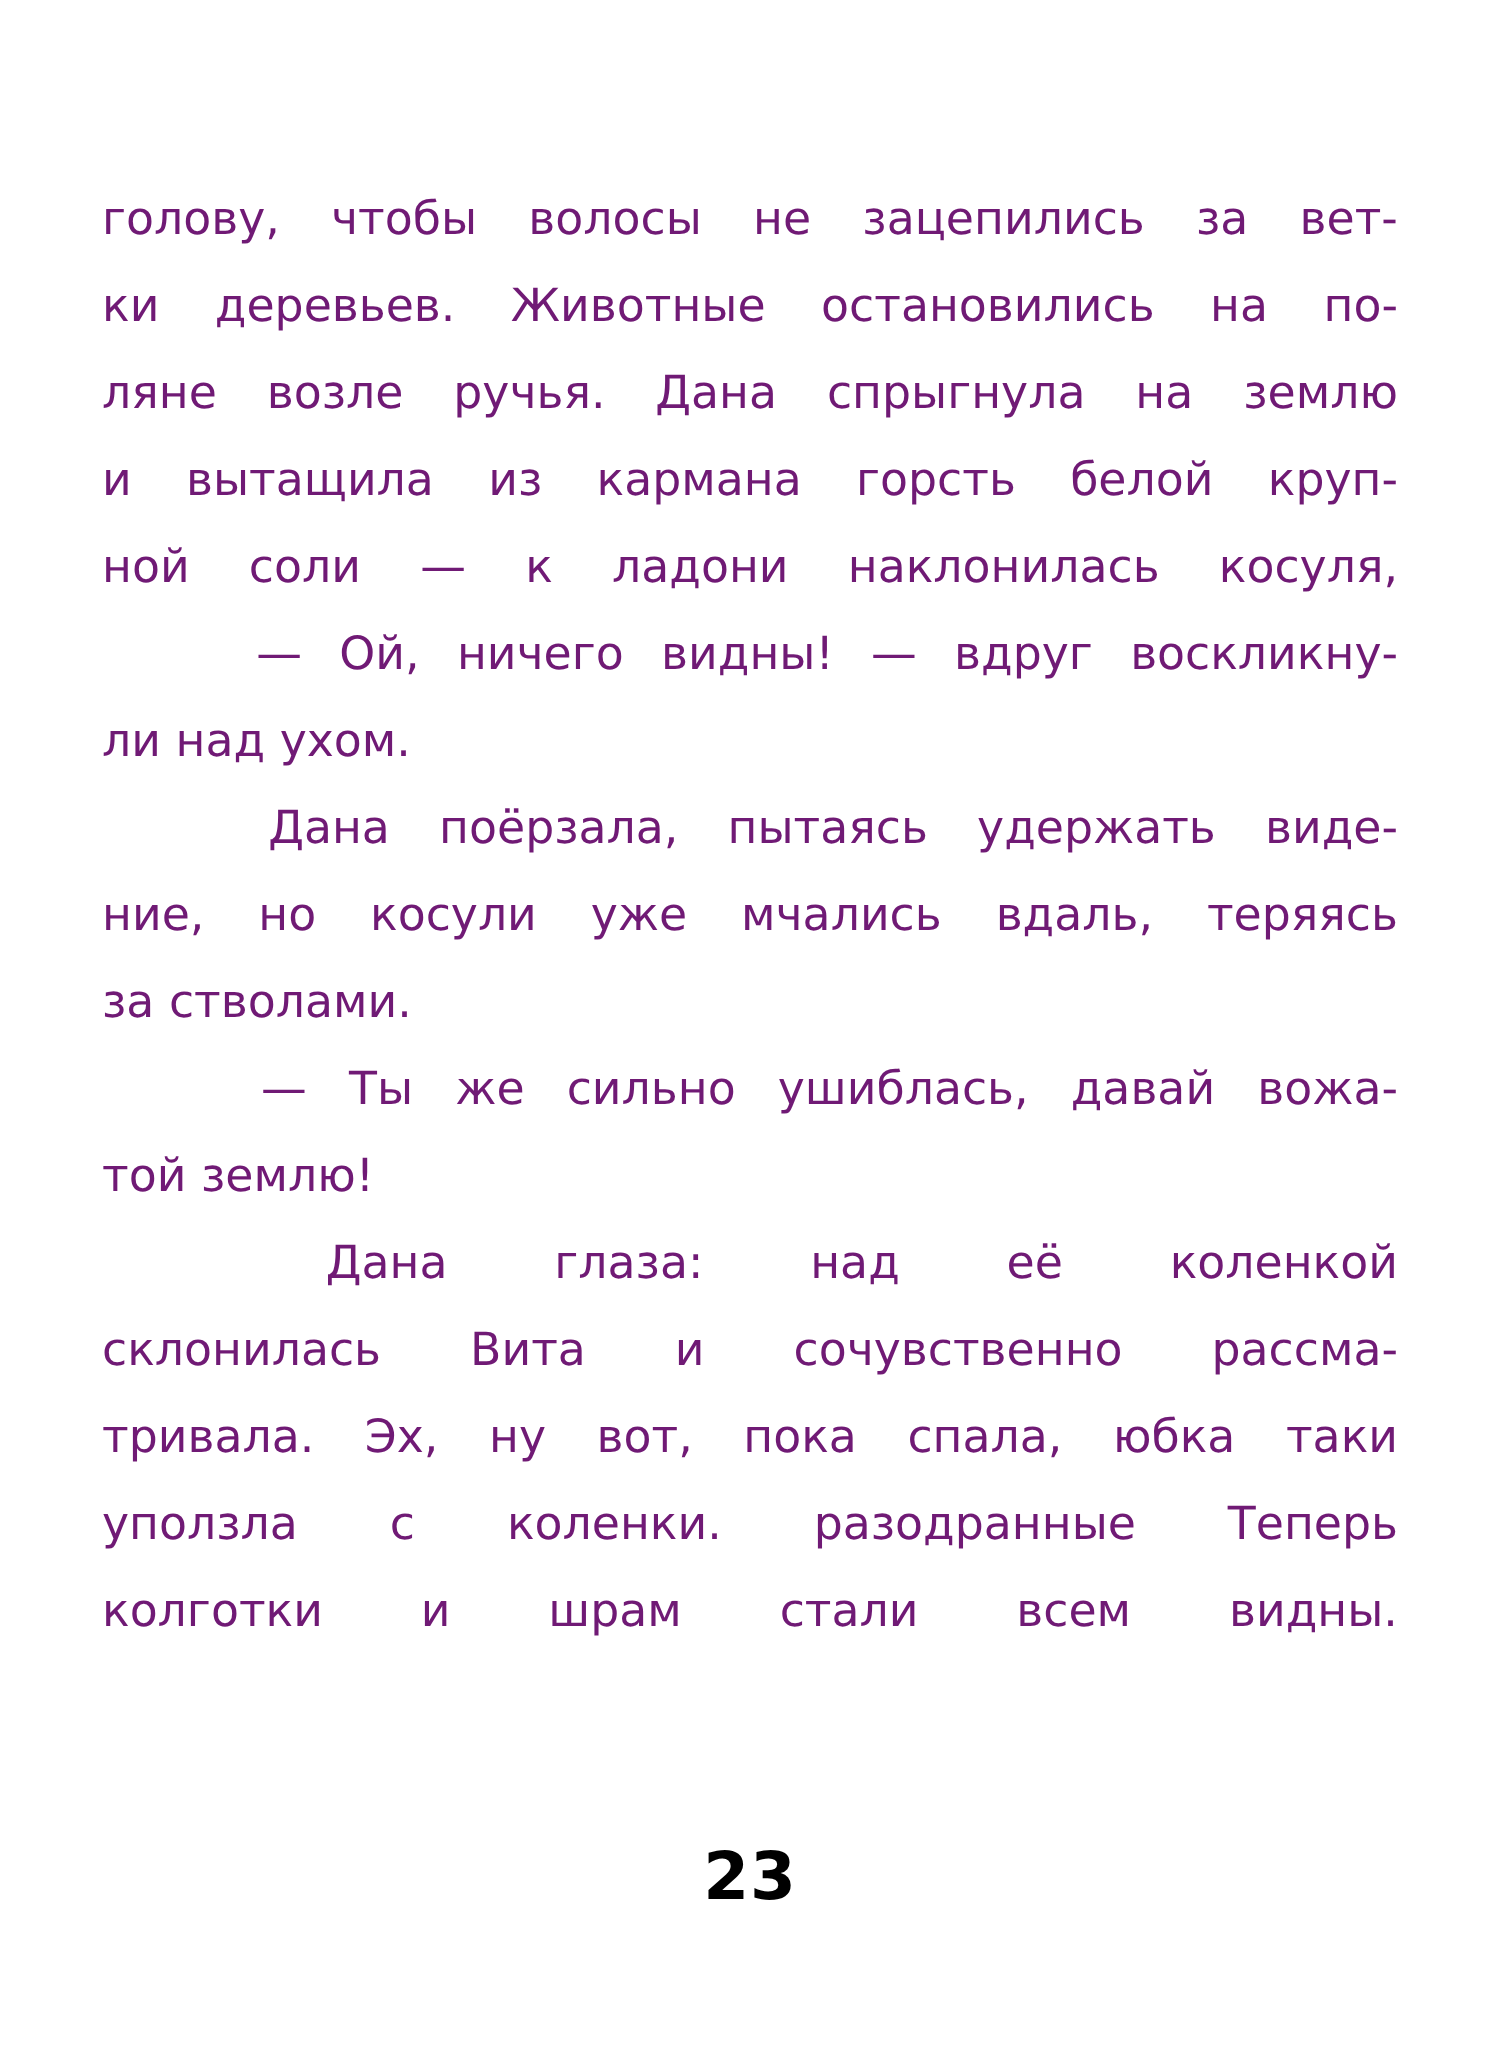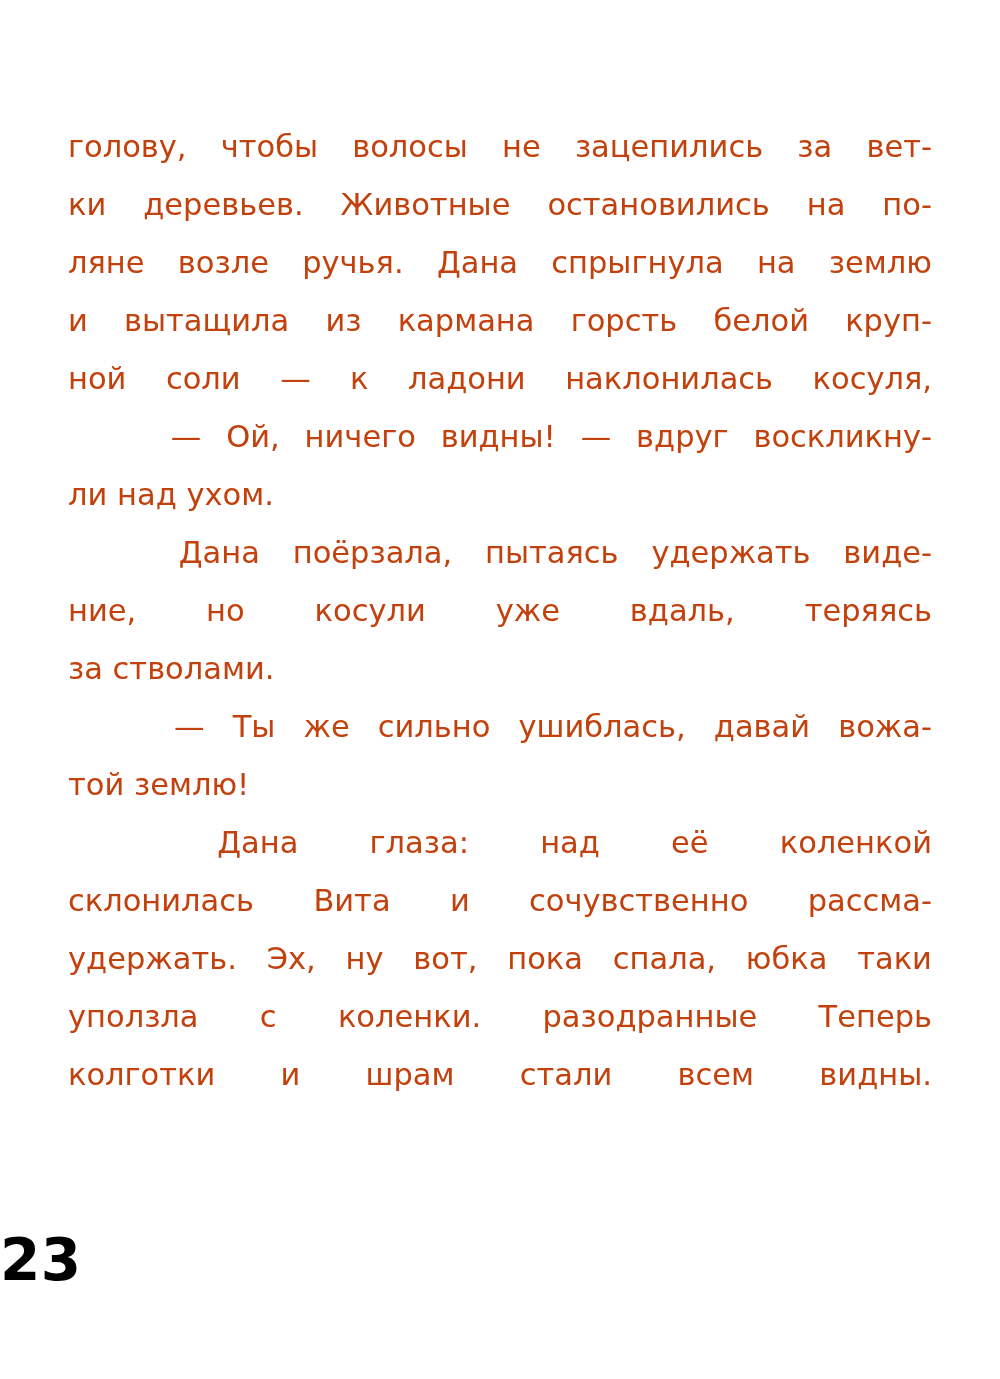--- a/index.html
+++ b/index.html
@@ -21,21 +21,21 @@
     top: 118px;
     width: 864px;
   }
   
   .line {
     display: flex;
     justify-content: space-between;
     font-family: "DejaVu Sans", sans-serif;
     font-size: 30.5px;
     line-height: 58px;
-    color: #c2410c;
+    color: #701a75;
     white-space: pre;
   }
   .line.last {
     display: block;
     text-align: left;
   }
   .line .w {
     display: inline-block;
     white-space: pre;
   }
@@ -46,47 +46,48 @@
     content: "";
     display: inline-block;
     width: 78px;
     flex: 0 0 78px;
   }
   .page-number {
     position: absolute;
     left: 0;
     right: 0;
     top: 1226px;
+    text-align: center;
     font-family: "DejaVu Sans", sans-serif;
-    font-size: 58px;
+    font-size: 44px;
     font-weight: bold;
     color: #000000;
     letter-spacing: 0.5px;
   }
 </style>
 </head>
 <body>
 
 <div class="page">
 
   <div class="text-block" id="text-body">
       <div class="line"><span class="w">голову,</span><span class="w">чтобы</span><span class="w">волосы</span><span class="w">не</span><span class="w">зацепились</span><span class="w">за</span><span class="w">вет-</span></div>
       <div class="line"><span class="w">ки</span><span class="w">деревьев.</span><span class="w">Животные</span><span class="w">остановились</span><span class="w">на</span><span class="w">по-</span></div>
       <div class="line"><span class="w">ляне</span><span class="w">возле</span><span class="w">ручья.</span><span class="w">Дана</span><span class="w">спрыгнула</span><span class="w">на</span><span class="w">землю</span></div>
       <div class="line"><span class="w">и</span><span class="w">вытащила</span><span class="w">из</span><span class="w">кармана</span><span class="w">горсть</span><span class="w">белой</span><span class="w">круп-</span></div>
       <div class="line"><span class="w">ной</span><span class="w">соли</span><span class="w">—</span><span class="w">к</span><span class="w">ладони</span><span class="w">наклонилась</span><span class="w">косуля,</span></div>
       <div class="line indent"><span class="w">—</span><span class="w">Ой,</span><span class="w">ничего</span><span class="w">видны!</span><span class="w">—</span><span class="w">вдруг</span><span class="w">воскликну-</span></div>
       <div class="line last">ли над ухом.</div>
       <div class="line indent"><span class="w">Дана</span><span class="w">поёрзала,</span><span class="w">пытаясь</span><span class="w">удержать</span><span class="w">виде-</span></div>
-      <div class="line"><span class="w">ние,</span><span class="w">но</span><span class="w">косули</span><span class="w">уже</span><span class="w">вдаль,</span><span class="w">теряясь</span></div>
+      <div class="line"><span class="w">ние,</span><span class="w">но</span><span class="w">косули</span><span class="w">уже</span><span class="w">мчались</span><span class="w">вдаль,</span><span class="w">теряясь</span></div>
       <div class="line last">за стволами.</div>
       <div class="line indent"><span class="w">—</span><span class="w">Ты</span><span class="w">же</span><span class="w">сильно</span><span class="w">ушиблась,</span><span class="w">давай</span><span class="w">вожа-</span></div>
       <div class="line last">той землю!</div>
       <div class="line indent"><span class="w">Дана</span><span class="w">глаза:</span><span class="w">над</span><span class="w">её</span><span class="w">коленкой</span></div>
       <div class="line"><span class="w">склонилась</span><span class="w">Вита</span><span class="w">и</span><span class="w">сочувственно</span><span class="w">рассма-</span></div>
-      <div class="line"><span class="w">удержать.</span><span class="w">Эх,</span><span class="w">ну</span><span class="w">вот,</span><span class="w">пока</span><span class="w">спала,</span><span class="w">юбка</span><span class="w">таки</span></div>
+      <div class="line"><span class="w">тривала.</span><span class="w">Эх,</span><span class="w">ну</span><span class="w">вот,</span><span class="w">пока</span><span class="w">спала,</span><span class="w">юбка</span><span class="w">таки</span></div>
       <div class="line"><span class="w">уползла</span><span class="w">с</span><span class="w">коленки.</span><span class="w">разодранные</span><span class="w">Теперь</span></div>
       <div class="line"><span class="w">колготки</span><span class="w">и</span><span class="w">шрам</span><span class="w">стали</span><span class="w">всем</span><span class="w">видны.</span></div>
     </div>
 
   <div class="page-number">23</div>
 
 </div>
 
 </body></html>

